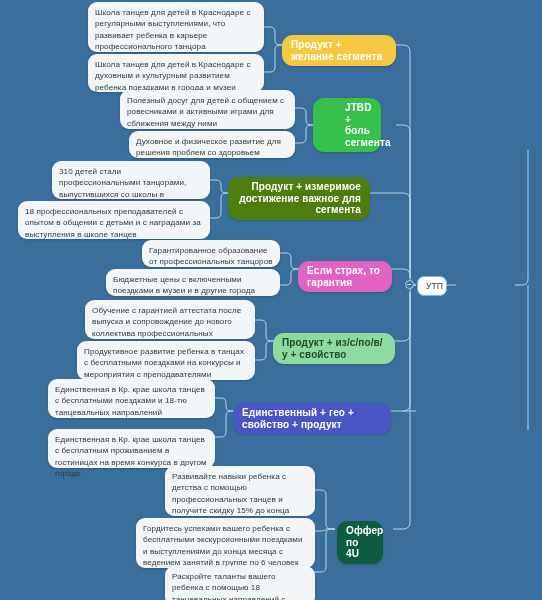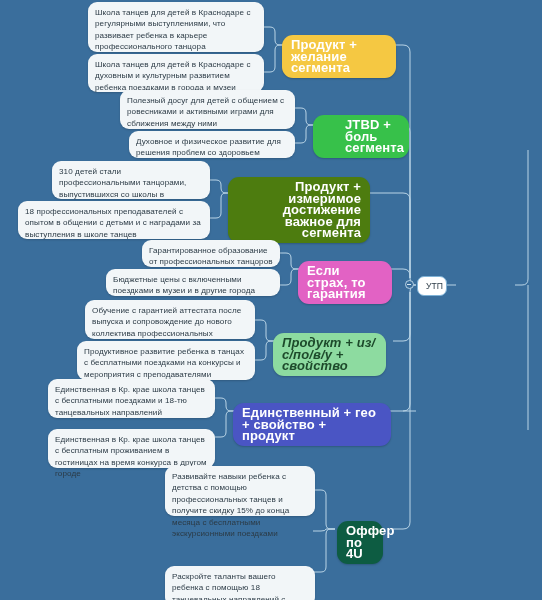--- a/index.html
+++ b/index.html
@@ -26,21 +26,21 @@
     line-height: 11.4px;
     padding: 5px 7px 5px 7px;
     letter-spacing: 0.01em;
     box-shadow: 0 1px 2px rgba(0,0,0,0.18);
   }
   
   .cat {
     position: absolute;
     box-sizing: border-box;
     border-radius: 11px;
-    font-size: 13px;
+    font-size: 10px;
     line-height: 11.5px;
     padding: 4px 9px;
     font-weight: bold;
     letter-spacing: 0.01em;
     white-space: pre-line;
     box-shadow: 0 1px 2px rgba(0,0,0,0.2);
   }
   .cat.c-yellow  { background: #f5c842; color: #ffffff; }
   .cat.c-green   { background: #37c14a; color: #ffffff; }
   .cat.c-teal    { background: #4d7c0f; color: #ffffff; text-align: right; }
@@ -144,37 +144,38 @@
   </svg>
 
   <div class="toggle" style="left:405px; top:280px;"></div>
 
   <div class="leaf" style="left:88px; top:2px; width:176px; height:50px;">Школа танцев для детей в Краснодаре с регулярными выступлениями, что развивает ребенка в карьере профессионального танцора</div>
   <div class="leaf" style="left:88px; top:54px; width:176px; height:38px;">Школа танцев для детей в Краснодаре с духовным и культурным развитием ребенка поездками в города и музеи</div>
   <div class="cat c-yellow" style="left:282px; top:35px; width:114px;">Продукт + желание сегмента</div>
 
   <div class="leaf" style="left:120px; top:90px; width:175px; height:39px;">Полезный досуг для детей с общением с ровесниками и активными играми для сближения между ними</div>
   <div class="leaf" style="left:129px; top:131px; width:166px; height:27px;">Духовное и физическое развитие для решения проблем со здоровьем ребенка</div>
-  <div class="cat c-green" style="left:313px; top:115px; width:96px;padding-left:32px;">JTBD + боль сегмента</div>
+  <div class="cat c-green" style="left:313px; top:98px; width:68px;padding-left:32px;">JTBD + боль сегмента</div>
 
   <div class="leaf" style="left:52px; top:161px; width:158px; height:38px;">310 детей стали профессиональными танцорами, выпустившихся со школы в Краснодаре</div>
   <div class="leaf" style="left:18px; top:201px; width:192px; height:38px;border-radius:9px;">18 профессиональных преподавателей с опытом в общении с детьми и с наградами за выступления в школе танцев</div>
   <div class="cat c-teal" style="left:228px; top:177px; width:142px;">Продукт + измеримое достижение важное для сегмента</div>
 
   <div class="leaf" style="left:142px; top:240px; width:138px; height:27px;">Гарантированное образование от профессиональных танцоров</div>
   <div class="leaf" style="left:106px; top:269px; width:174px; height:27px;">Бюджетные цены с включенными поездками в музеи и в другие города</div>
   <div class="cat c-pink" style="left:298px; top:261px; width:94px;">Если страх, то гарантия</div>
 
   <div class="leaf" style="left:85px; top:300px; width:170px; height:39px;">Обучение с гарантией аттестата после выпуска и сопровождение до нового коллектива профессиональных танцоров</div>
   <div class="leaf" style="left:77px; top:341px; width:178px; height:39px;">Продуктивное развитие ребенка в танцах с бесплатными поездками на конкурсы и мероприятия с преподавателями</div>
-  <div class="cat c-mint" style="left:273px; top:333px; width:113px;font-style:italic;">Продукт + из/с/по/в/у + свойство</div>
+  <div class="cat c-mint" style="left:273px; top:333px; width:122px;">Продукт + из/с/по/в/у + свойство</div>
 
   <div class="leaf" style="left:48px; top:379px; width:167px; height:39px;">Единственная в Кр. крае школа танцев с бесплатными поездками и 18-тю танцевальных направлений</div>
   <div class="leaf" style="left:48px; top:420px; width:167px; height:39px;margin-top:9px;">Единственная в Кр. крае школа танцев с бесплатным проживанием в гостиницах на время конкурса в другом городе</div>
   <div class="cat c-indigo" style="left:233px; top:403px; width:158px;">Единственный + гео + свойство + продукт</div>
 
   <div class="leaf" style="left:165px; top:466px; width:150px; height:50px;">Развивайте навыки ребенка с детства с помощью профессиональных танцев и получите скидку 15% до конца месяца с бесплатными экскурсионными поездками</div>
+  <div class="leaf" style="left:136px; top:518px; width:179px; height:50px;">Гордитесь успехами вашего ребенка с бесплатными экскурсионными поездками и выступлениями до конца месяца с ведением занятий в группе по 6 человек</div>
   <div class="leaf" style="left:165px; top:566px; width:150px; height:40px;">Раскройте таланты вашего ребенка с помощью 18 танцевальных направлений с профессиональными учителями и рассрочкой 0% до конца месяца</div>
   <div class="cat c-dgreen" style="left:337px; top:521px; width:46px;">Оффер по 4U</div>
 
   <div class="root-utp" style="left:417px; top:276px; width:30px;">УТП</div>
 
 </div>
 
 </body></html>

